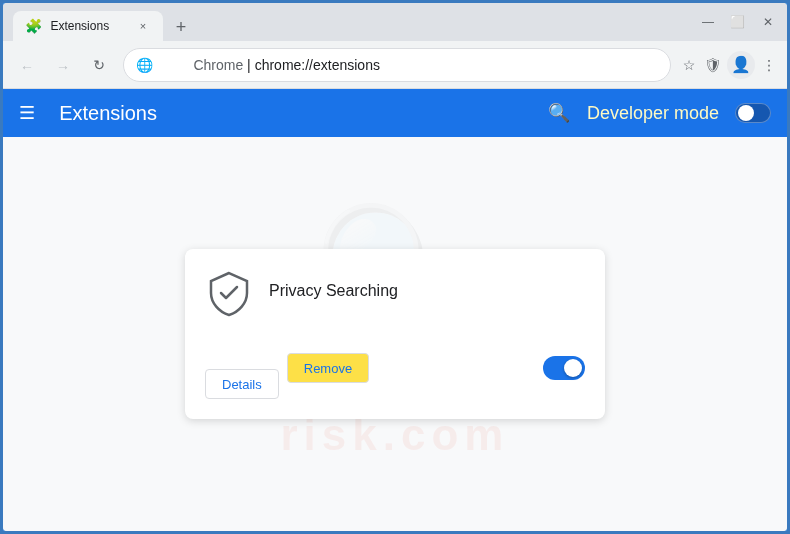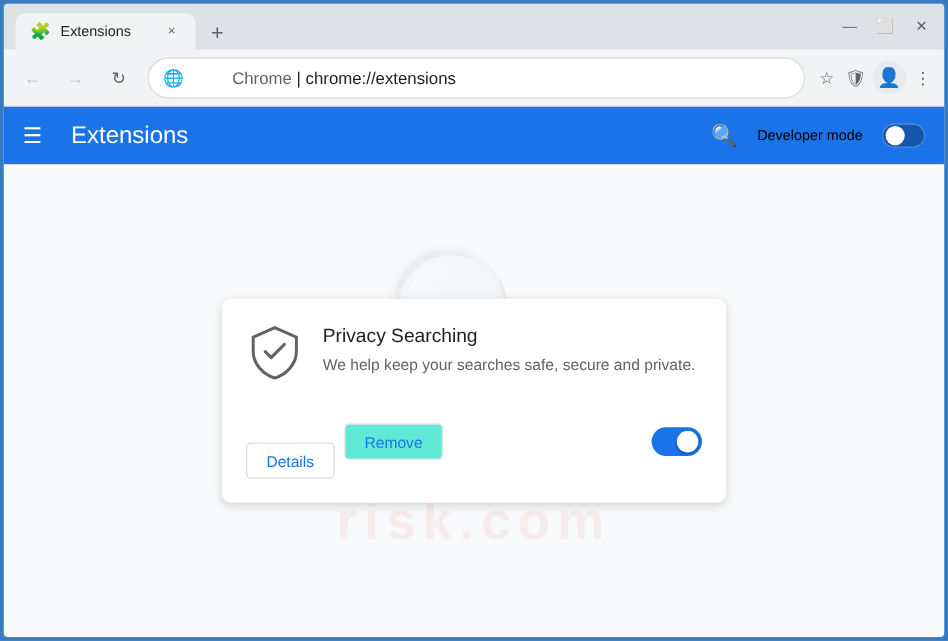--- a/index.html
+++ b/index.html
@@ -223,22 +223,22 @@
       gap: 16px;
     }
 
     .search-icon-btn {
       color: #fff;
       font-size: 18px;
       cursor: pointer;
     }
 
     .developer-mode-label {
-      color: #000000;
-      font-size: 12px;
+      color: #fef9c3;
+      font-size: 18px;
       text-align: center;
     }
 
     .toggle-switch {
       width: 36px;
       height: 20px;
       background: #1557b0;
       border-radius: 10px;
       position: relative;
       cursor: pointer;
@@ -350,21 +350,21 @@
       cursor: pointer;
       font-weight: 500;
       margin-top: 32px;
     }
 
     .btn-remove {
       height: 30px;
       padding: 0 16px;
       border: 1px solid #dadce0;
       border-radius: 4px;
-      background: #5eead4;
+      background: #fde047;
       color: #1a73e8;
       font-size: 13px;
       cursor: pointer;
       font-weight: 500;
     }
 
     .spacer { flex: 1; }
 
     .ext-toggle {
       width: 42px;
@@ -468,21 +468,20 @@
     <div class="extension-card">
       <div class="card-top">
         <div class="ext-icon">
           <svg viewBox="0 0 48 48" fill="none" xmlns="http://www.w3.org/2000/svg">
             <path d="M24 4L6 12V24C6 34 14 43 24 46C34 43 42 34 42 24V12L24 4Z" stroke="#5f6368" stroke-width="2.5" fill="none"></path>
             <path d="M16 24L21 29L32 18" stroke="#5f6368" stroke-width="2.5" stroke-linecap="round" stroke-linejoin="round"></path>
           </svg>
         </div>
         <div class="ext-info">
           <div class="ext-name">Privacy Searching</div>
-          <div class="ext-desc">We help keep your searches safe, secure and private.</div>
         </div>
       </div>
       <div class="card-actions">
         <button class="btn-details">Details</button>
         <button class="btn-remove">Remove</button>
         <div class="spacer"></div>
         <div class="ext-toggle">
           <div class="ext-toggle-knob"></div>
         </div>
       </div>

